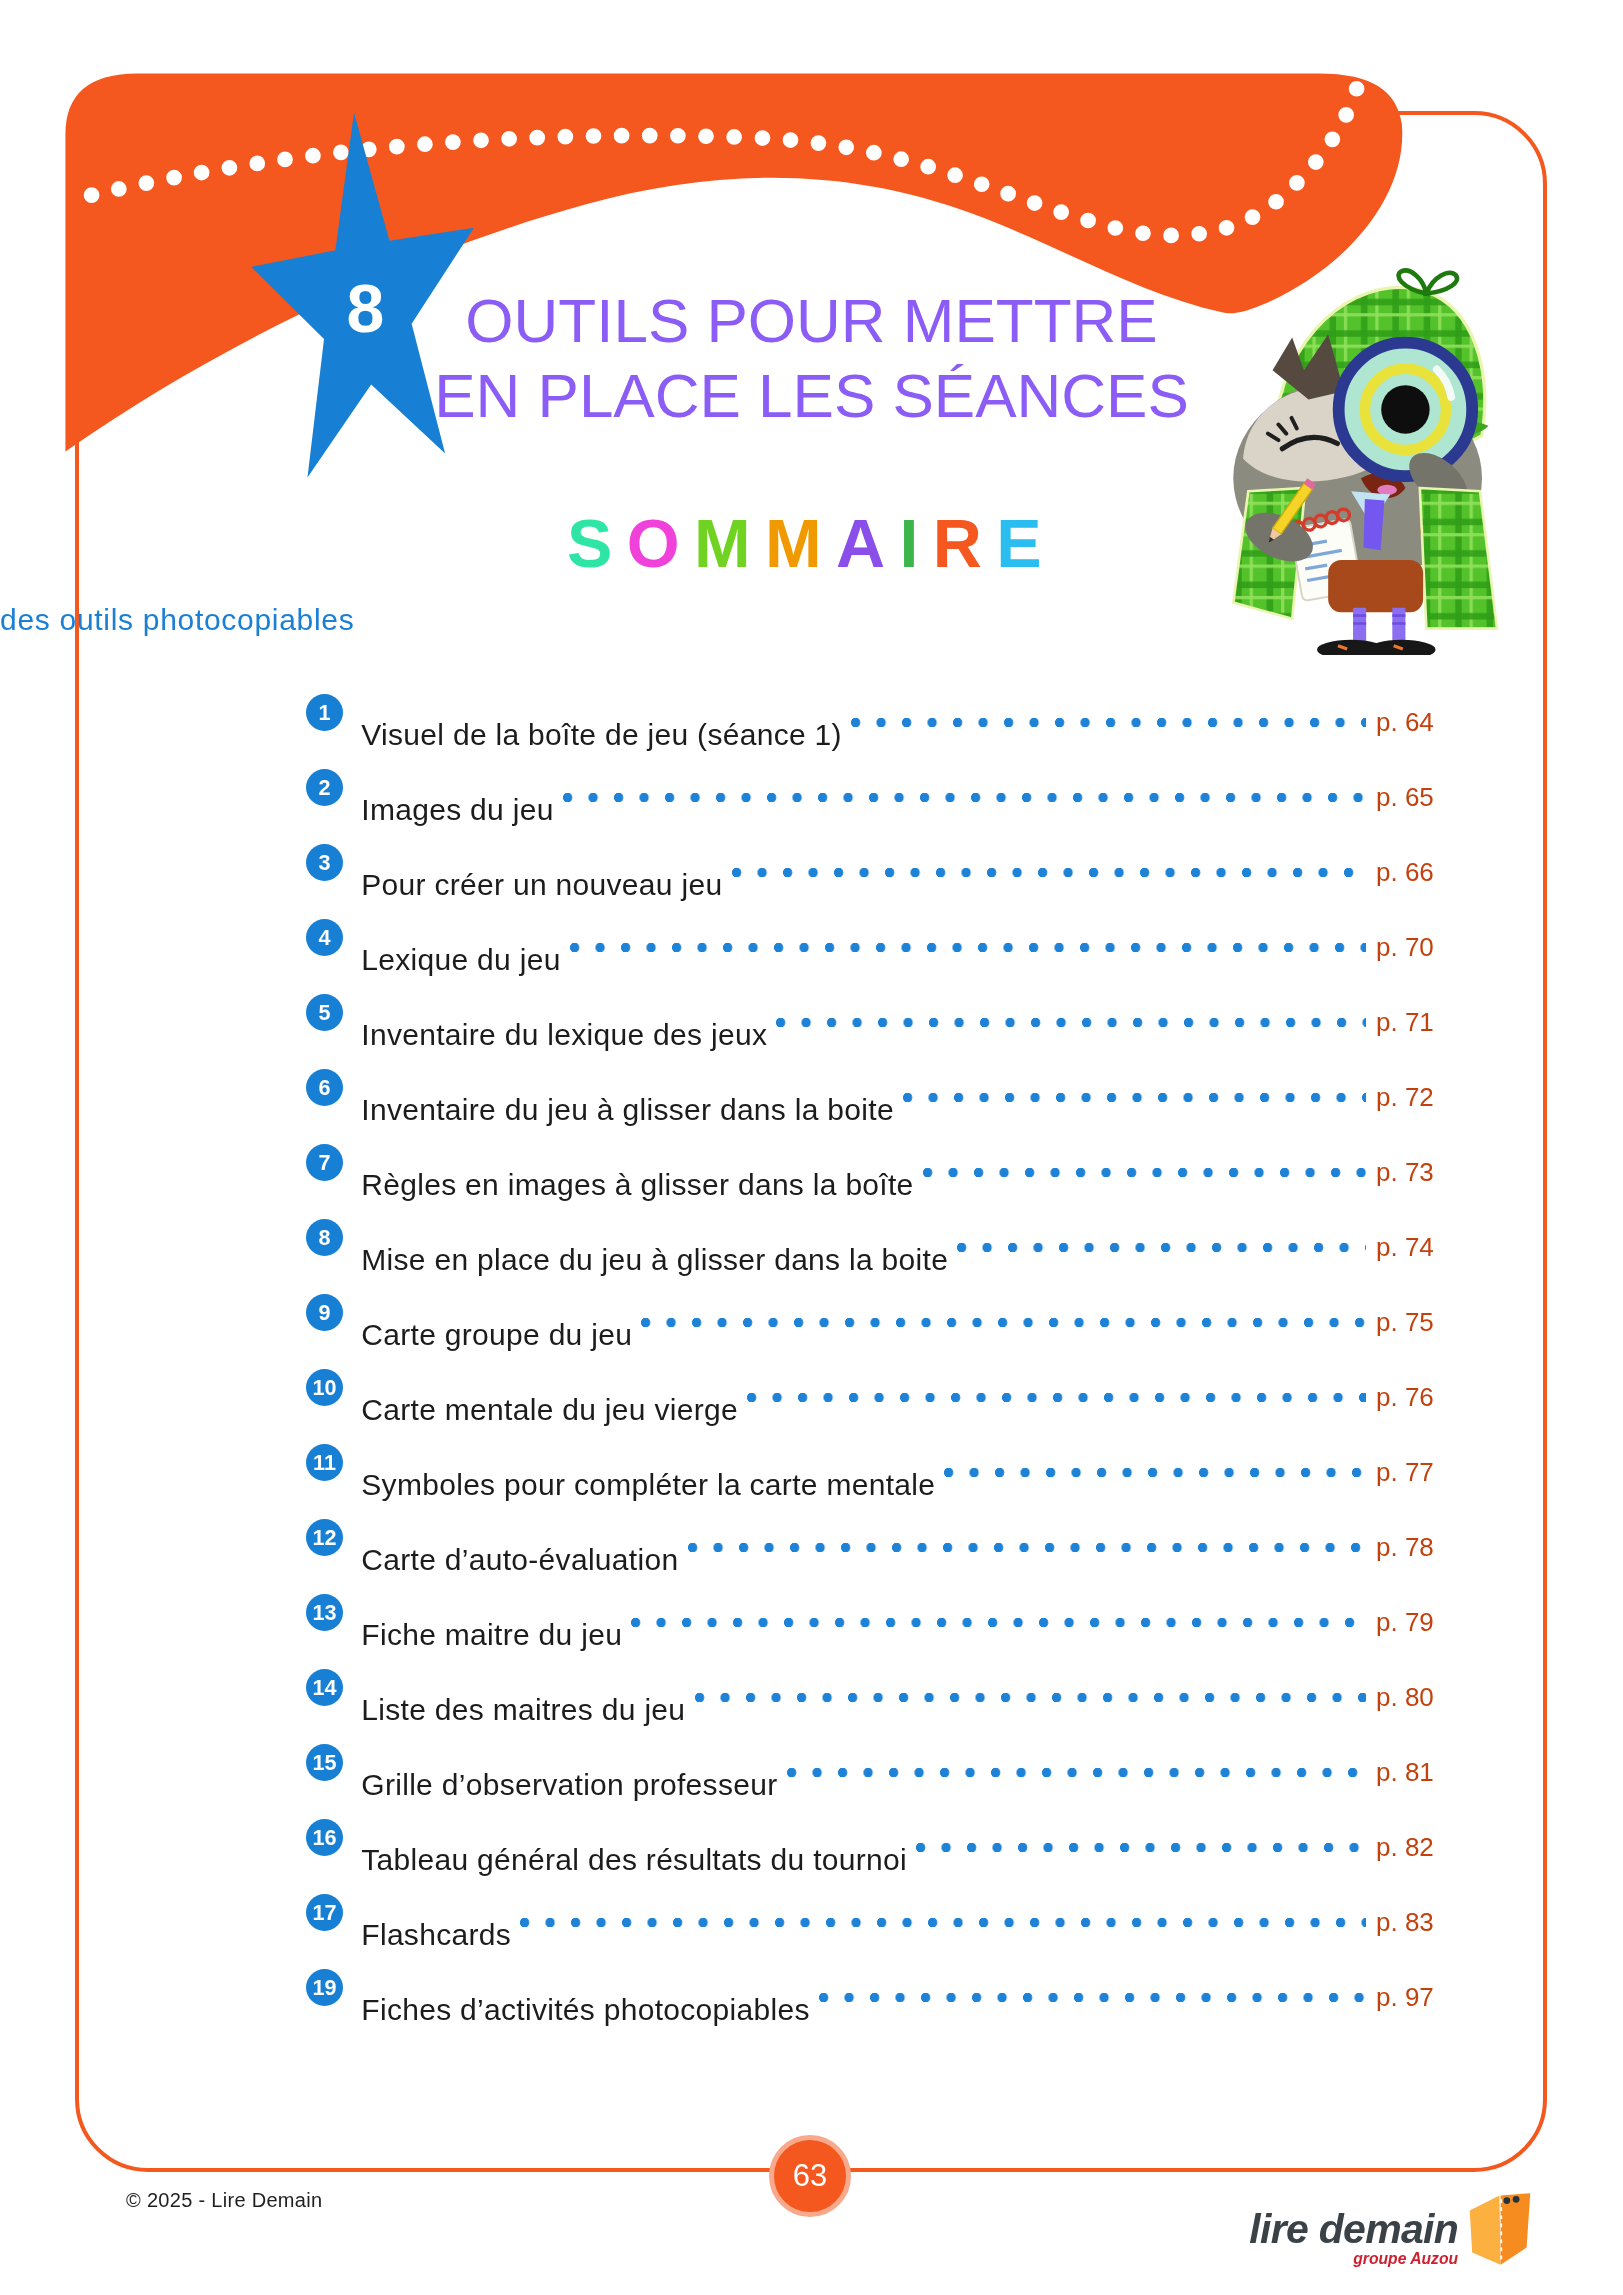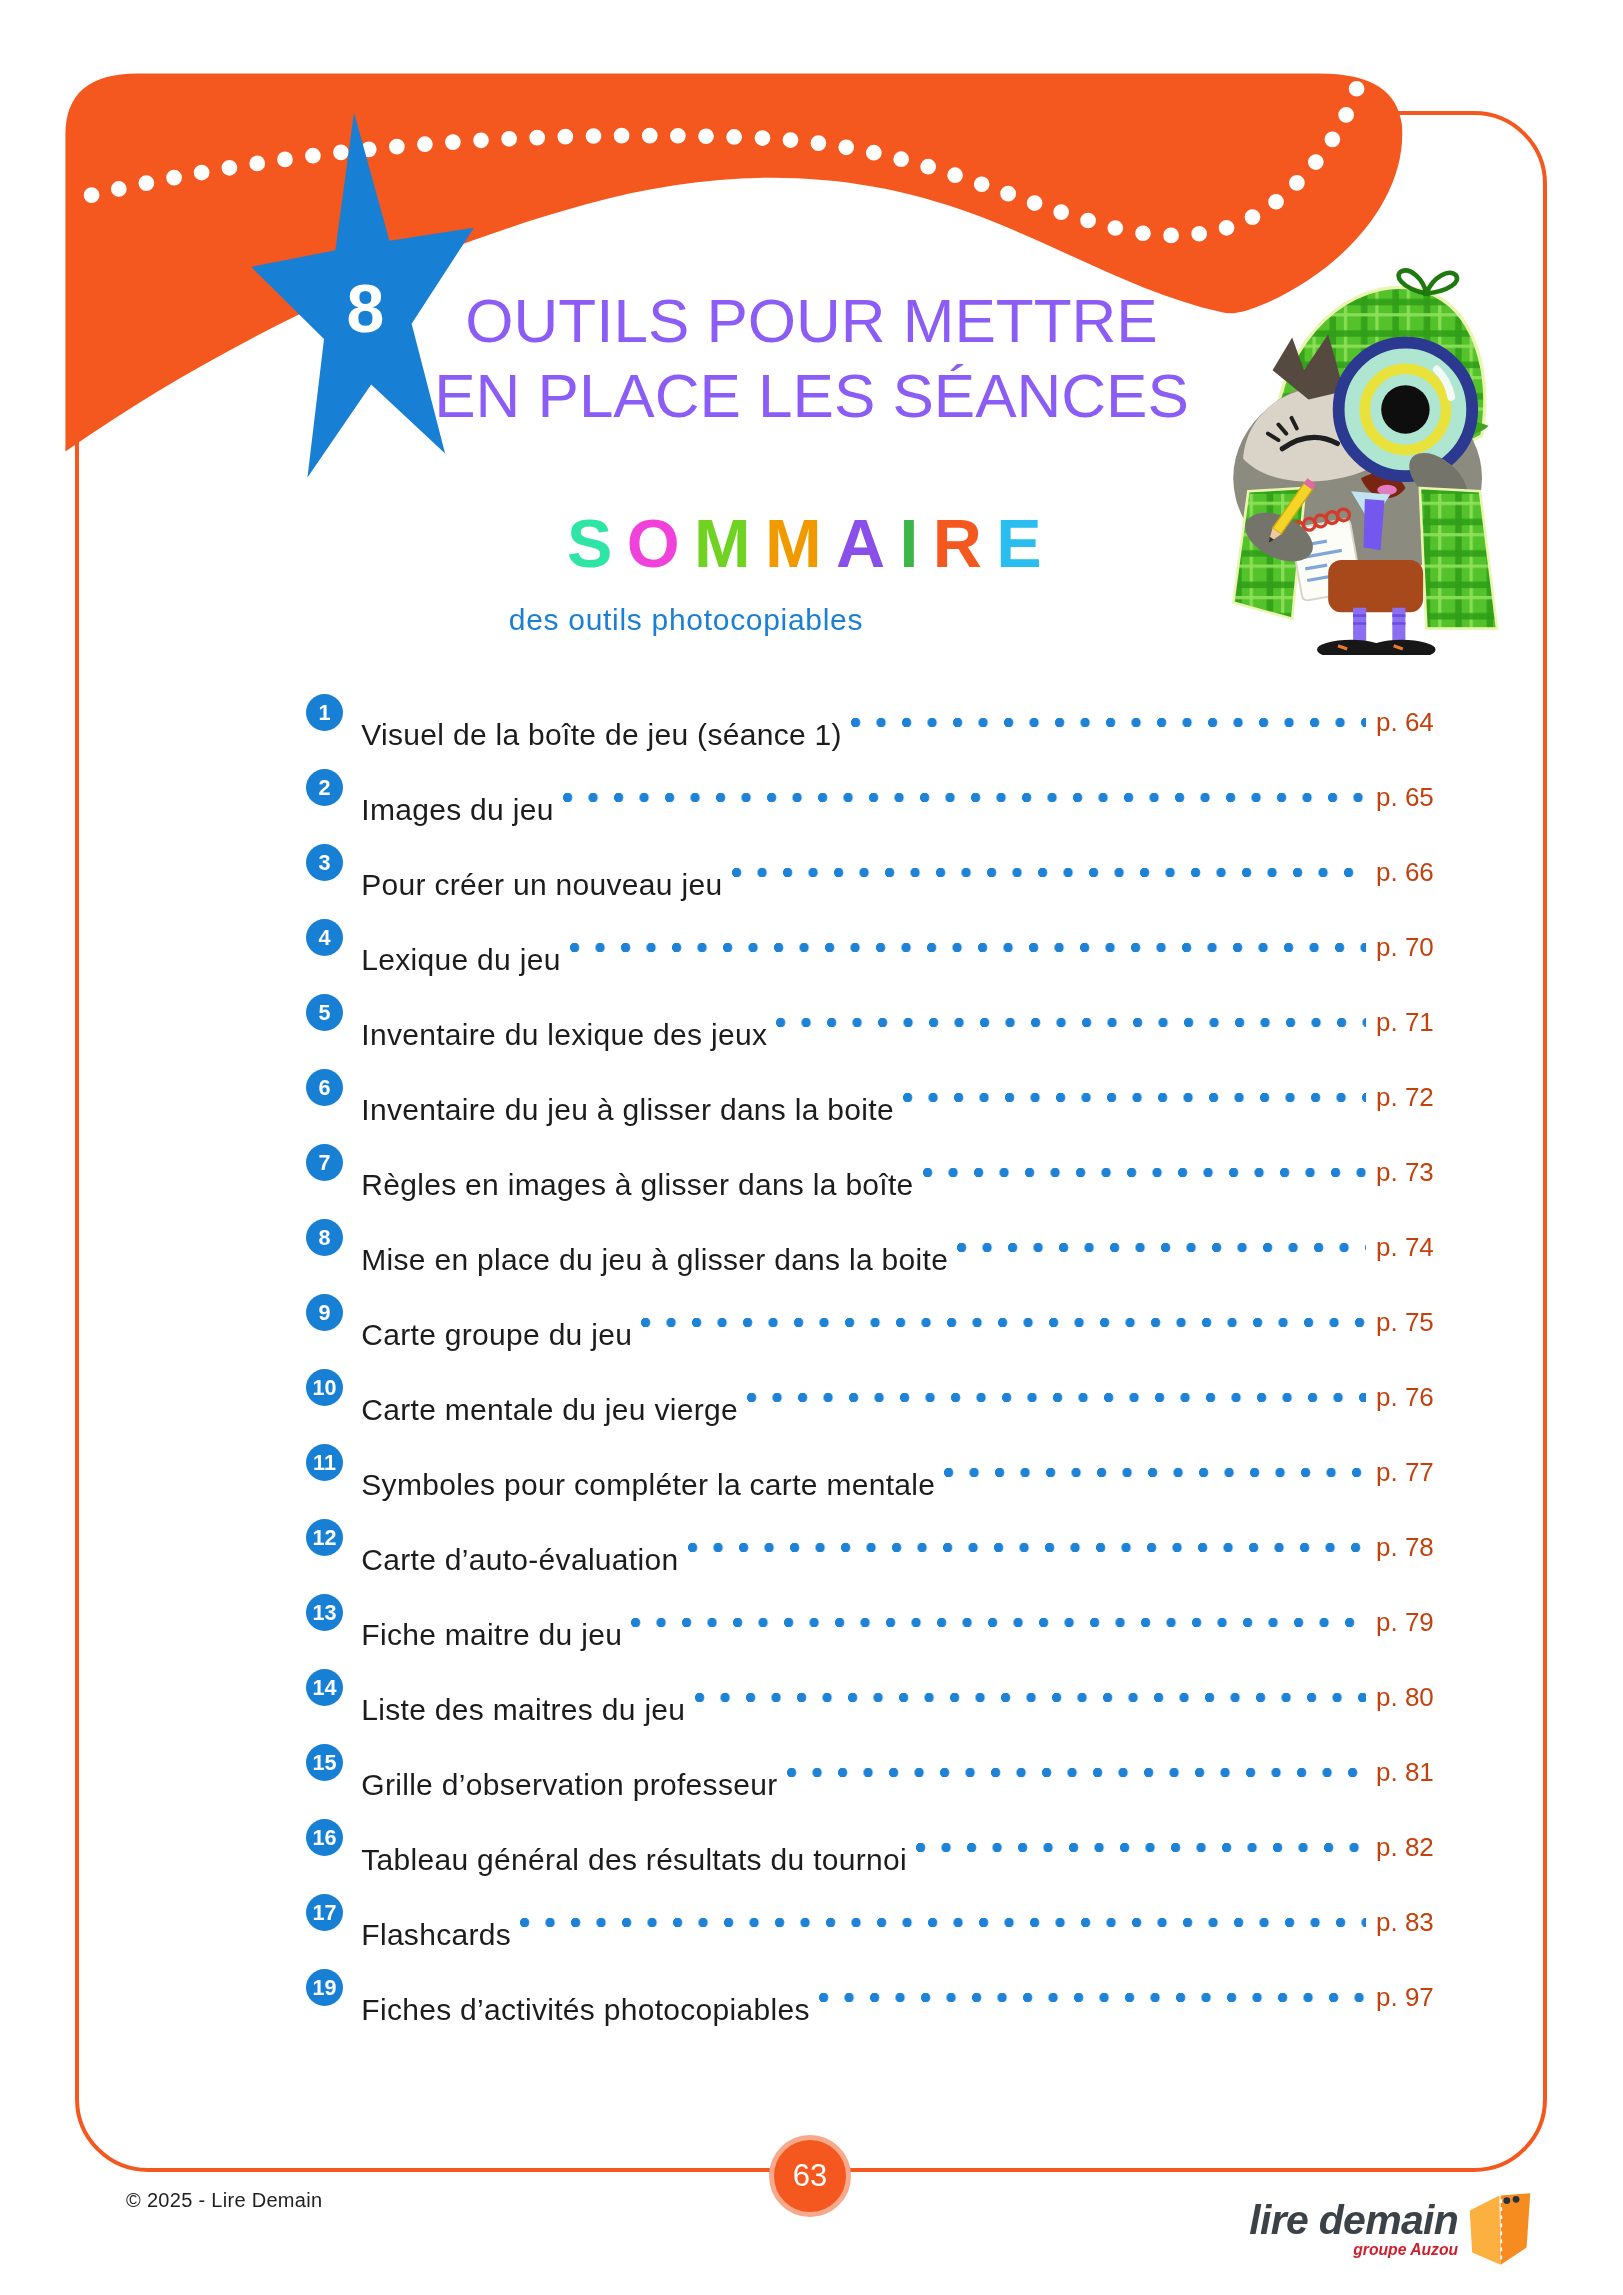--- a/index.html
+++ b/index.html
@@ -10,39 +10,39 @@
          border:4.6px solid #F4581F;border-radius:73px;z-index:1;}
   
   .header-art{position:absolute;left:0;top:0;width:1623px;height:720px;z-index:2;}
   .chapter-num{position:absolute;left:300px;top:274px;width:131px;text-align:center;
          font-size:68px;font-weight:700;color:#ffffff;z-index:3;line-height:1;}
   .title{position:absolute;left:0;top:283px;width:1623px;text-align:center;z-index:3;
          color:#8b5cf6;font-size:62px;font-weight:400;line-height:75px;letter-spacing:0px;}
   .sommaire{position:absolute;left:0;top:509px;width:1623px;text-align:center;z-index:3;
          font-size:68px;font-weight:800;letter-spacing:14.4px;line-height:1;}
   .sommaire span{display:inline-block;}
-  .subtitle{position:absolute;left:0;top:603px;width:1318px;text-align:center;z-index:3;
-         color:#1B7FD4;font-size:30px;font-weight:400;letter-spacing:0.7px;padding-left:27px;}
+  .subtitle{position:absolute;left:0;top:603px;width:1318px;z-index:3;
+         color:#1B7FD4;font-size:30px;font-weight:400;letter-spacing:0.7px;}
   .owl{position:absolute;left:1230px;top:262px;width:288px;height:393px;z-index:3;}
   
   .toc{position:absolute;left:306px;top:675px;width:1156px;z-index:3;}
   .toc-row{display:flex;align-items:center;height:75px;}
   .toc-num{width:37px;height:37px;border-radius:50%;background:#1780D4;color:#fff;
            font-size:21.6px;font-weight:700;display:flex;align-items:center;justify-content:center;flex:none;}
   .toc-label{font-size:30px;color:#1C1C1C;margin-left:18.3px;white-space:nowrap;letter-spacing:0.3px;margin-top:44px;}
   .toc-dots{flex:1;height:8.5px;margin:19.6px 10.5px 0 9.2px;
            background-image:radial-gradient(circle at 4.6px 4.3px,#1E82D6 4.3px,rgba(0,0,0,0) 5px);
            background-size:25.5px 8.5px;background-repeat:repeat-x;}
   .toc-page{font-size:26px;color:#c2410c;flex:none;width:86px;margin-top:19px;}
   
   .copyright{position:absolute;left:126px;top:2189px;font-size:20px;color:#1F1F1F;z-index:3;letter-spacing:0.3px;}
   .page-circle{position:absolute;left:769px;top:2135px;width:72px;height:72px;border-radius:50%;
            background:#F4581F;border:5.2px solid #F9A98B;display:flex;align-items:center;justify-content:center;
            color:#fff;font-size:31px;font-weight:400;z-index:4;}
-  .brand{position:absolute;right:89px;top:2191px;display:flex;align-items:center;z-index:3;}
+  .brand{position:absolute;right:89px;top:2191px;display:flex;align-items:flex-end;z-index:3;}
   .brand-text{text-align:right;margin-right:7.9px;}
   .brand-name{font-style:italic;font-weight:700;font-size:41px;color:#3A4248;letter-spacing:-0.7px;line-height:1;}
   .brand-sub{font-style:italic;font-weight:700;font-size:15.7px;color:#D01F2E;margin-top:1.3px;line-height:1;}
   .brand-book{width:68px;height:76px;}
 </style>
 </head>
 <body>
 
 <div class="page">
 

